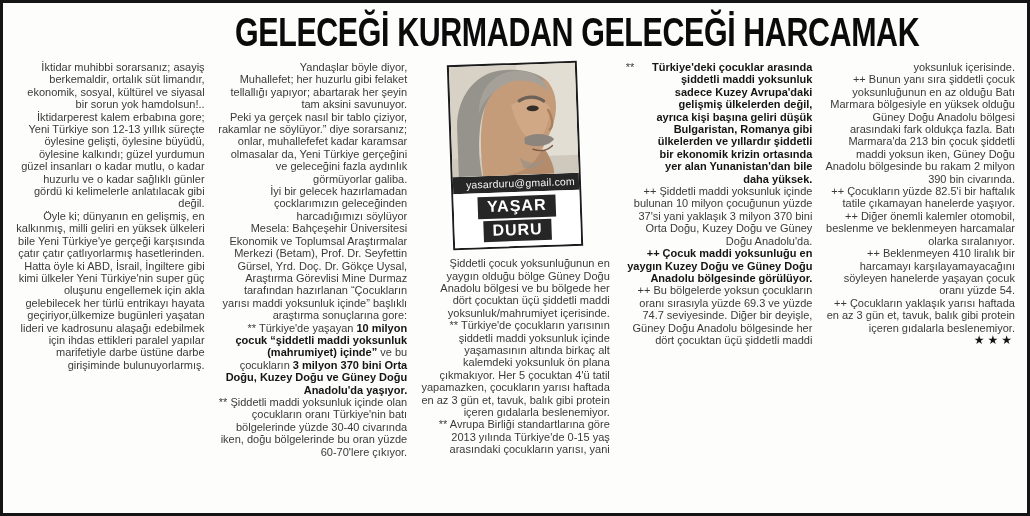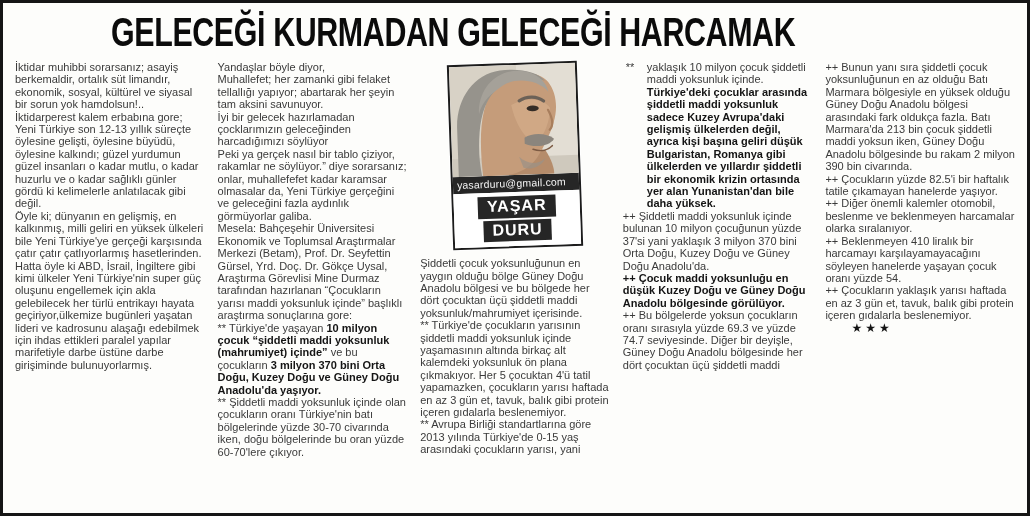--- a/index.html
+++ b/index.html
@@ -1,27 +1,27 @@
 <!DOCTYPE html>
 <html lang="tr"><head>
 <meta charset="utf-8">
 <style>
   html,body{margin:0;padding:0;background:#e9e9e9;}
   body{width:1030px;height:516px;font-family:"Liberation Sans","DejaVu Sans",sans-serif;}
   .page{
     box-sizing:border-box;width:1030px;height:516px;
     border:3px solid #151515;background:#fdfdfb;overflow:hidden;
   }
-  .title{margin:8px 0 5px;text-align:left;font-size:40px;font-weight:bold;
+  .title{margin:8px 0 5px;text-align:right;font-size:40px;font-weight:bold;
     color:#0b0b0b;line-height:1.05;}
   .title-inner{display:inline-block;transform:scaleX(0.76);transform-origin:center;
     letter-spacing:-0.5px;white-space:nowrap;}
   .content{display:flex;gap:13px;padding:3px 12px 0;}
   .col{flex:1 1 0;min-width:0;font-size:11px;line-height:12.4px;color:#3a3a3a;
-    text-align:left;}
+    text-align:right;}
   .para{margin:0;}
   .para b{color:#141414;}
   .indented{padding-left:24px;position:relative;}
   .hang-marker{position:absolute;left:3px;top:0;color:#3a3a3a;}
   .stars{display:inline-block;margin-left:26px;letter-spacing:3px;font-size:12px;
     color:#141414;font-weight:bold;}
   
   .photo-box{width:126px;margin:2px auto 9px;border:2px solid #1c1c1c;background:#fff;
     transform:rotate(-2deg);box-shadow:0 0 0 1px #fff;}
   .photo-svg{display:block;width:100%;height:110px;}
@@ -42,26 +42,26 @@
 
     <div class="col col-text">
         <p class="para"><span>İktidar muhibbi sorarsanız; asayiş berkemaldir, ortalık süt limandır, ekonomik, sosyal, kültürel ve siyasal bir sorun yok hamdolsun!..</span></p>
         <p class="para"><span>İktidarperest kalem erbabına gore; Yeni Türkiye son 12-13 yıllık süreçte öylesine gelişti, öylesine büyüdü, öylesine kalkındı; güzel yurdumun güzel insanları o kadar mutlu, o kadar huzurlu ve o kadar sağlıklı günler gördü ki kelimelerle anlatılacak gibi değil.</span></p>
         <p class="para"><span>Öyle ki; dünyanın en gelişmiş, en kalkınmış, milli geliri en yüksek ülkeleri bile Yeni Türkiye'ye gerçeği karşısında çatır çatır çatlıyorlarmış hasetlerinden.</span></p>
         <p class="para"><span>Hatta öyle ki ABD, İsrail, İngiltere gibi kimi ülkeler Yeni Türkiye'nin super güç oluşunu engellemek için akla gelebilecek her türlü entrikayı hayata geçiriyor,ülkemize bugünleri yaşatan lideri ve kadrosunu alaşağı edebilmek için ihdas ettikleri paralel yapılar marifetiyle darbe üstüne darbe girişiminde bulunuyorlarmış.</span></p>
       </div>
 
     <div class="col col-text">
         <p class="para"><span>Yandaşlar böyle diyor,</span></p>
-        <p class="para"><span>Muhallefet; her zamanki gibi felaket tellallığı yapıyor; abartarak her şeyin tam aksini savunuyor.</span></p>
+        <p class="para"><span>Muhallefet; her huzurlu gibi felaket tellallığı yapıyor; abartarak her şeyin tam aksini savunuyor.</span></p>
+        <p class="para"><span>Peki ya gerçek nasıl bir tablo çiziyor, rakamlar ne söylüyor.” diye sorarsanız; onlar, muhallefefet kadar karamsar olmasalar da, Yeni Türkiye gerçeğini ve geleceğini fazla aydınlık görmüyorlar galiba.</span></p>
         <p class="para"><span>İyi bir gelecek hazırlamadan çocklarımızın geleceğinden harcadığımızı söylüyor</span></p>
-        <p class="para"><span>Peki ya gerçek nasıl bir tablo çiziyor, rakamlar ne söylüyor.” diye sorarsanız; onlar, muhallefefet kadar karamsar olmasalar da, Yeni Türkiye gerçeğini ve geleceğini fazla aydınlık görmüyorlar galiba.</span></p>
         <p class="para"><span>Mesela: Bahçeşehir Üniversitesi Ekonomik ve Toplumsal Araştırmalar Merkezi (Betam), Prof. Dr. Seyfettin Gürsel, Yrd. Doç. Dr. Gökçe Uysal, Araştırma Görevlisi Mine Durmaz tarafından hazırlanan “Çocukların yarısı maddi yoksunluk içinde” başlıklı araştırma sonuçlarına gore:</span></p>
         <p class="para"><span>** Türkiye'de yaşayan </span><b>10 milyon çocuk “şiddetli maddi yoksunluk (mahrumiyet) içinde”</b><span> ve bu çocukların </span><b>3 milyon 370 bini Orta Doğu, Kuzey Doğu ve Güney Doğu Anadolu'da yaşıyor.</b></p>
-        <p class="para"><span>** Şiddetli maddi yoksunluk içinde olan çocukların oranı Türkiye'nin batı bölgelerinde yüzde 30-70 civarında iken, doğu bölgelerinde bu oran yüzde 60-70'lere çıkıyor.</span></p>
+        <p class="para"><span>** Şiddetli maddi yoksunluk içinde olan çocukların oranı Türkiye'nin batı bölgelerinde yüzde 30-40 civarında iken, doğu bölgelerinde bu oran yüzde 60-70'lere çıkıyor.</span></p>
       </div>
 
     <div class="col">
       <div class="photo-box">
         <svg class="photo-svg" viewBox="0 0 124 110" preserveAspectRatio="none" aria-hidden="true">
           <rect width="124" height="110" fill="#d8d2c6"></rect>
           <rect x="66" width="58" height="110" fill="#e3ded4"></rect>
           <rect y="92" width="124" height="18" fill="#cfc9bd"></rect>
 
           <path d="M34,110 C36,92 40,84 52,80 L92,86 C98,96 100,104 100,110 Z" fill="#b58c6b"></path>
@@ -92,28 +92,29 @@
         </div>
       </div>
       <div class="col-text">
           <p class="para"><span>Şiddetli çocuk yoksunluğunun en yaygın olduğu bölge Güney Doğu Anadolu bölgesi ve bu bölgede her dört çocuktan üçü şiddetli maddi yoksunluk/mahrumiyet içerisinde.</span></p>
           <p class="para"><span>** Türkiye'de çocukların yarısının şiddetli maddi yoksunluk içinde yaşamasının altında birkaç alt kalemdeki yoksunluk ön plana çıkmakıyor. Her 5 çocuktan 4'ü tatil yapamazken, çocukların yarısı haftada en az 3 gün et, tavuk, balık gibi protein içeren gıdalarla beslenemiyor.</span></p>
           <p class="para"><span>** Avrupa Birliği standartlarına göre 2013 yılında Türkiye'de 0-15 yaş arasındaki çocukların yarısı, yani</span></p>
         </div>
     </div>
 
     <div class="col col-text">
-        <p class="para indented"><span class="hang-marker">**</span><span>yaklaşık 10 milyon çocuk şiddetli maddi yoksunluk içinde.</span></p>
+        <p class="para indented"><span class="hang-marker">**</span></p>
         <p class="para indented"><b>Türkiye'deki çocuklar arasında şiddetli maddi yoksunluk sadece Kuzey Avrupa'daki gelişmiş ülkelerden değil, ayrıca kişi başına geliri düşük Bulgaristan, Romanya gibi ülkelerden ve yıllardır şiddetli bir ekonomik krizin ortasında yer alan Yunanistan'dan bile daha yüksek.</b></p>
         <p class="para"><span>++ Şiddetli maddi yoksunluk içinde bulunan 10 milyon çocuğunun yüzde 37'si yani yaklaşık 3 milyon 370 bini Orta Doğu, Kuzey Doğu ve Güney Doğu Anadolu'da.</span></p>
-        <p class="para"><b>++ Çocuk maddi yoksunluğu en düşük Kuzey Doğu ve Güney Doğu Anadolu bölgesinde görülüyor.</b></p>
+        <p class="para"><b>++ Çocuk maddi yoksunluğu en yaygın Kuzey Doğu ve Güney Doğu Anadolu bölgesinde görülüyor.</b></p>
         <p class="para"><span>++ Bu bölgelerde yoksun çocukların oranı sırasıyla yüzde 69.3 ve yüzde 74.7 seviyesinde. Diğer bir deyişle, Güney Doğu Anadolu bölgesinde her dört çocuktan üçü şiddetli maddi</span></p>
       </div>
 
     <div class="col col-text">
+        <p class="para"><span>yoksunluk içerisinde.</span></p>
         <p class="para"><span>++ Bunun yanı sıra şiddetli çocuk yoksunluğunun en az olduğu Batı Marmara bölgesiyle en yüksek olduğu Güney Doğu Anadolu bölgesi arasındaki fark oldukça fazla. Batı Marmara'da 213 bin çocuk şiddetli maddi yoksun iken, Güney Doğu Anadolu bölgesinde bu rakam 2 milyon 390 bin civarında.</span></p>
         <p class="para"><span>++ Çocukların yüzde 82.5'i bir haftalık tatile çıkamayan hanelerde yaşıyor.</span></p>
         <p class="para"><span>++ Diğer önemli kalemler otomobil, beslenme ve beklenmeyen harcamalar olarka sıralanıyor.</span></p>
         <p class="para"><span>++ Beklenmeyen 410 liralık bir harcamayı karşılayamayacağını söyleyen hanelerde yaşayan çocuk oranı yüzde 54.</span></p>
         <p class="para"><span>++ Çocukların yaklaşık yarısı haftada en az 3 gün et, tavuk, balık gibi protein içeren gıdalarla beslenemiyor.</span><span class="stars">★★★</span></p>
       </div>
 
   </div>
 </div>
 

